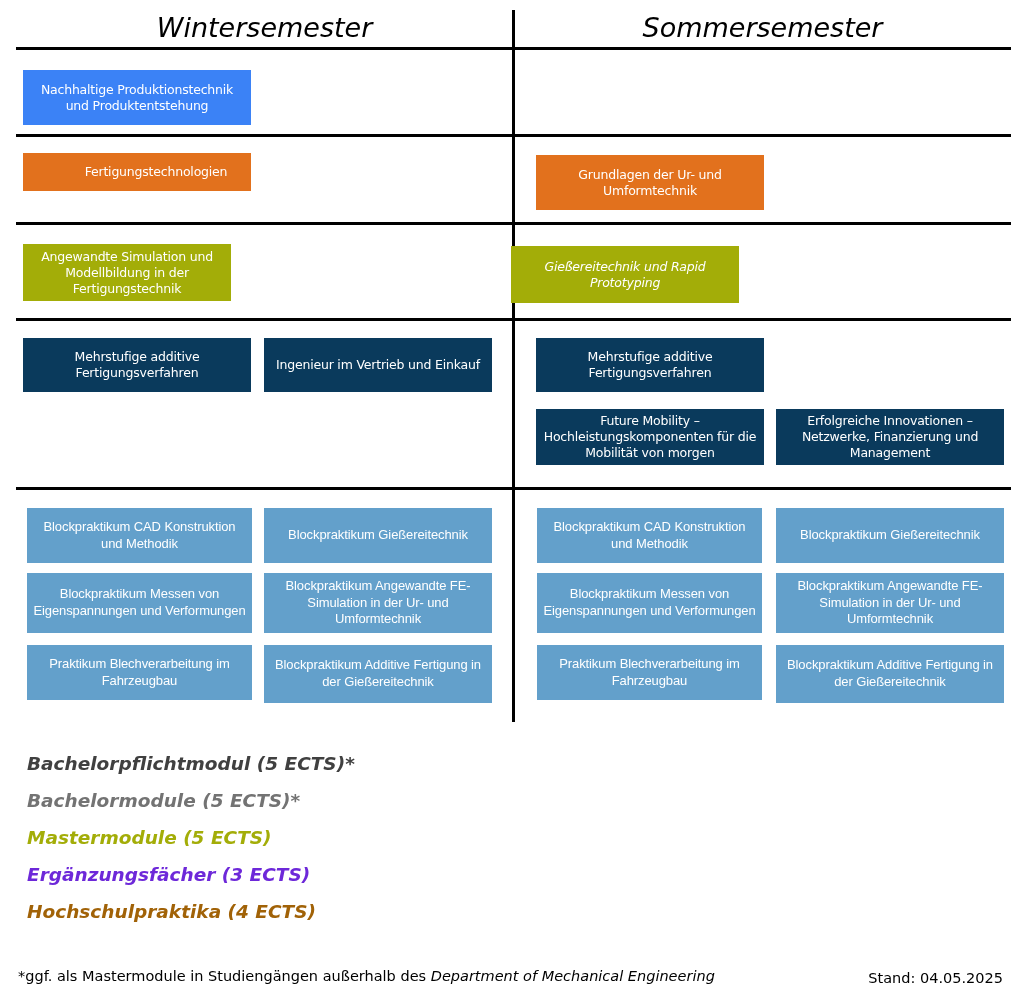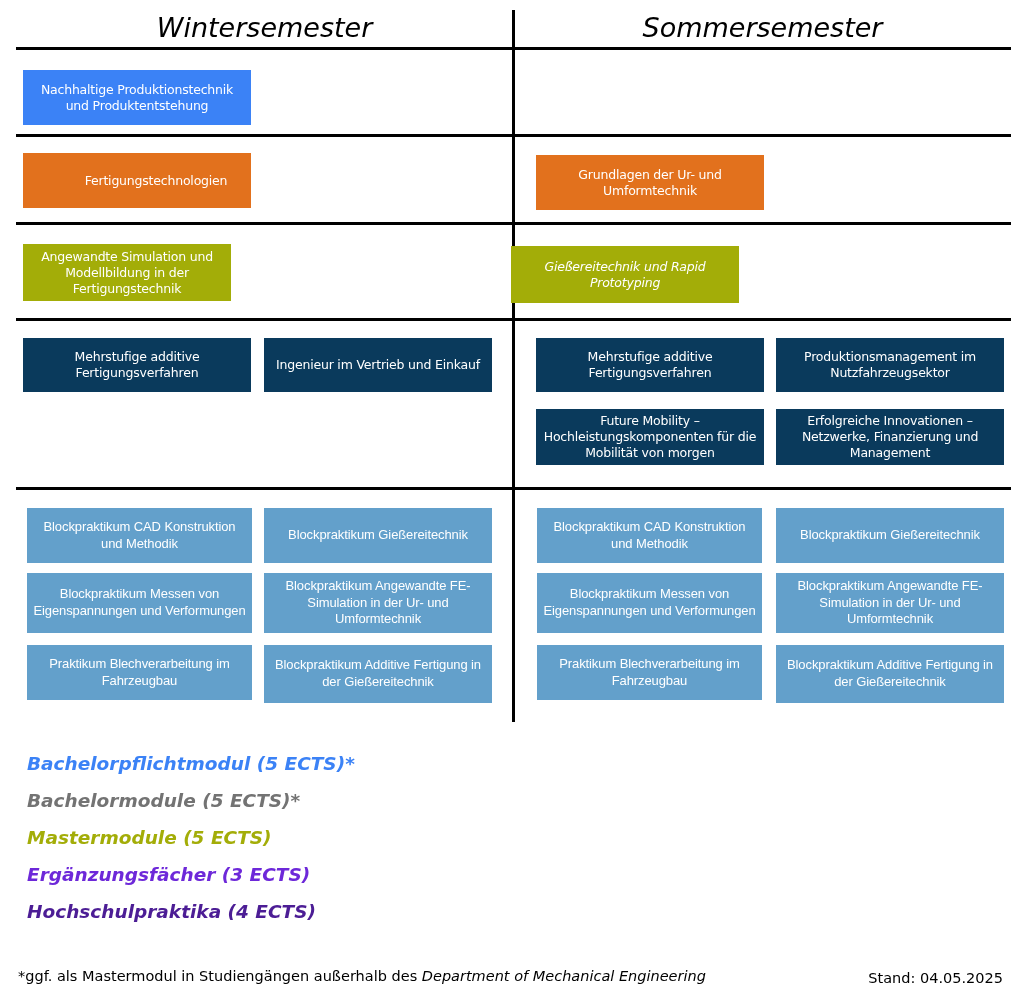--- a/index.html
+++ b/index.html
@@ -142,21 +142,21 @@
   <div class="hrule" id="rule-1"></div>
   <div class="hrule" id="rule-2"></div>
   <div class="hrule" id="rule-3"></div>
   <div class="hrule" id="rule-4"></div>
   <div id="vrule"></div>
 
   <div class="box cond c-bachelorpflicht" style="left:23px; top:70px; width:228px; height:55px;">
     <span>Nachhaltige Produktionstechnik und Produktentstehung</span>
   </div>
 
-  <div class="box cond c-bachelor" style="left:23px; top:153px; width:228px; height:55px;padding-left:44px;">
+  <div class="box cond c-bachelor" style="left:23px; top:153px; width:228px; height:38px;padding-left:44px;">
     <span>Fertigungstechnologien</span>
   </div>
   <div class="box cond c-bachelor" style="left:536px; top:155px; width:228px; height:55px;">
     <span>Grundlagen der Ur- und Umformtechnik</span>
   </div>
 
   <div class="box cond c-master" style="left:23px; top:244px; width:208px; height:57px;">
     <span>Angewandte Simulation und Modellbildung in der Fertigungstechnik</span>
   </div>
   <div class="box cond c-master" style="left:511px; top:246px; width:228px; height:57px;font-style:italic;">
@@ -165,23 +165,20 @@
 
   <div class="box cond c-ergaenzung" style="left:23px; top:338px; width:228px; height:54px;">
     <span>Mehrstufige additive Fertigungsverfahren</span>
   </div>
   <div class="box cond c-ergaenzung" style="left:264px; top:338px; width:228px; height:54px;">
     <span>Ingenieur im Vertrieb und Einkauf</span>
   </div>
   <div class="box cond c-ergaenzung" style="left:536px; top:338px; width:228px; height:54px;">
     <span>Mehrstufige additive Fertigungsverfahren</span>
   </div>
-  <div class="box cond c-ergaenzung" style="left:776px; top:338px; width:228px; height:54px;">
-    <span>Produktionsmanagement im Nutzfahrzeugsektor</span>
-  </div>
   <div class="box cond c-ergaenzung" style="left:536px; top:409px; width:228px; height:56px;">
     <span>Future Mobility – Hochleistungskomponenten für die Mobilität von morgen</span>
   </div>
   <div class="box cond c-ergaenzung" style="left:776px; top:409px; width:228px; height:56px;justify-content:flex-end;">
     <span>Erfolgreiche Innovationen – Netzwerke, Finanzierung und Management</span>
   </div>
 
   <div class="box wide c-praktika" style="left:27px; top:508px; width:225px; height:55px;">
     <span>Blockpraktikum CAD Konstruktion und Methodik</span>
   </div>
@@ -214,25 +211,25 @@
     <span>Blockpraktikum Angewandte FE-Simulation in der Ur- und Umformtechnik</span>
   </div>
   <div class="box wide c-praktika" style="left:537px; top:645px; width:225px; height:55px;">
     <span>Praktikum Blechverarbeitung im Fahrzeugbau</span>
   </div>
   <div class="box wide c-praktika" style="left:776px; top:645px; width:228px; height:58px;">
     <span>Blockpraktikum Additive Fertigung in der Gießereitechnik</span>
   </div>
 
   <div id="legend">
-    <div class="legend-item" style="color:#3b82f6">Bachelorpflichtmodul (5 ECTS)*</div>
+    <div class="legend-item" style="color:#404040">Bachelorpflichtmodul (5 ECTS)*</div>
     <div class="legend-item" style="color:#737373">Bachelormodule (5 ECTS)*</div>
     <div class="legend-item" style="color:#A3AD08">Mastermodule (5 ECTS)</div>
     <div class="legend-item" style="color:#6d28d9">Ergänzungsfächer (3 ECTS)</div>
-    <div class="legend-item" style="color:#4c1d95">Hochschulpraktika (4 ECTS)</div>
+    <div class="legend-item" style="color:#a16207">Hochschulpraktika (4 ECTS)</div>
   </div>
 
   <div id="footnote">
-    <span>*ggf. als Mastermodul in Studiengängen außerhalb des </span><span class="ital">Department of Mechanical Engineering</span>
+    <span>*ggf. als Mastermodule in Studiengängen außerhalb des </span><span class="ital">Department of Mechanical Engineering</span>
   </div>
   <div id="stand">Stand: 04.05.2025</div>
 
 </div>
 
 </body></html>

